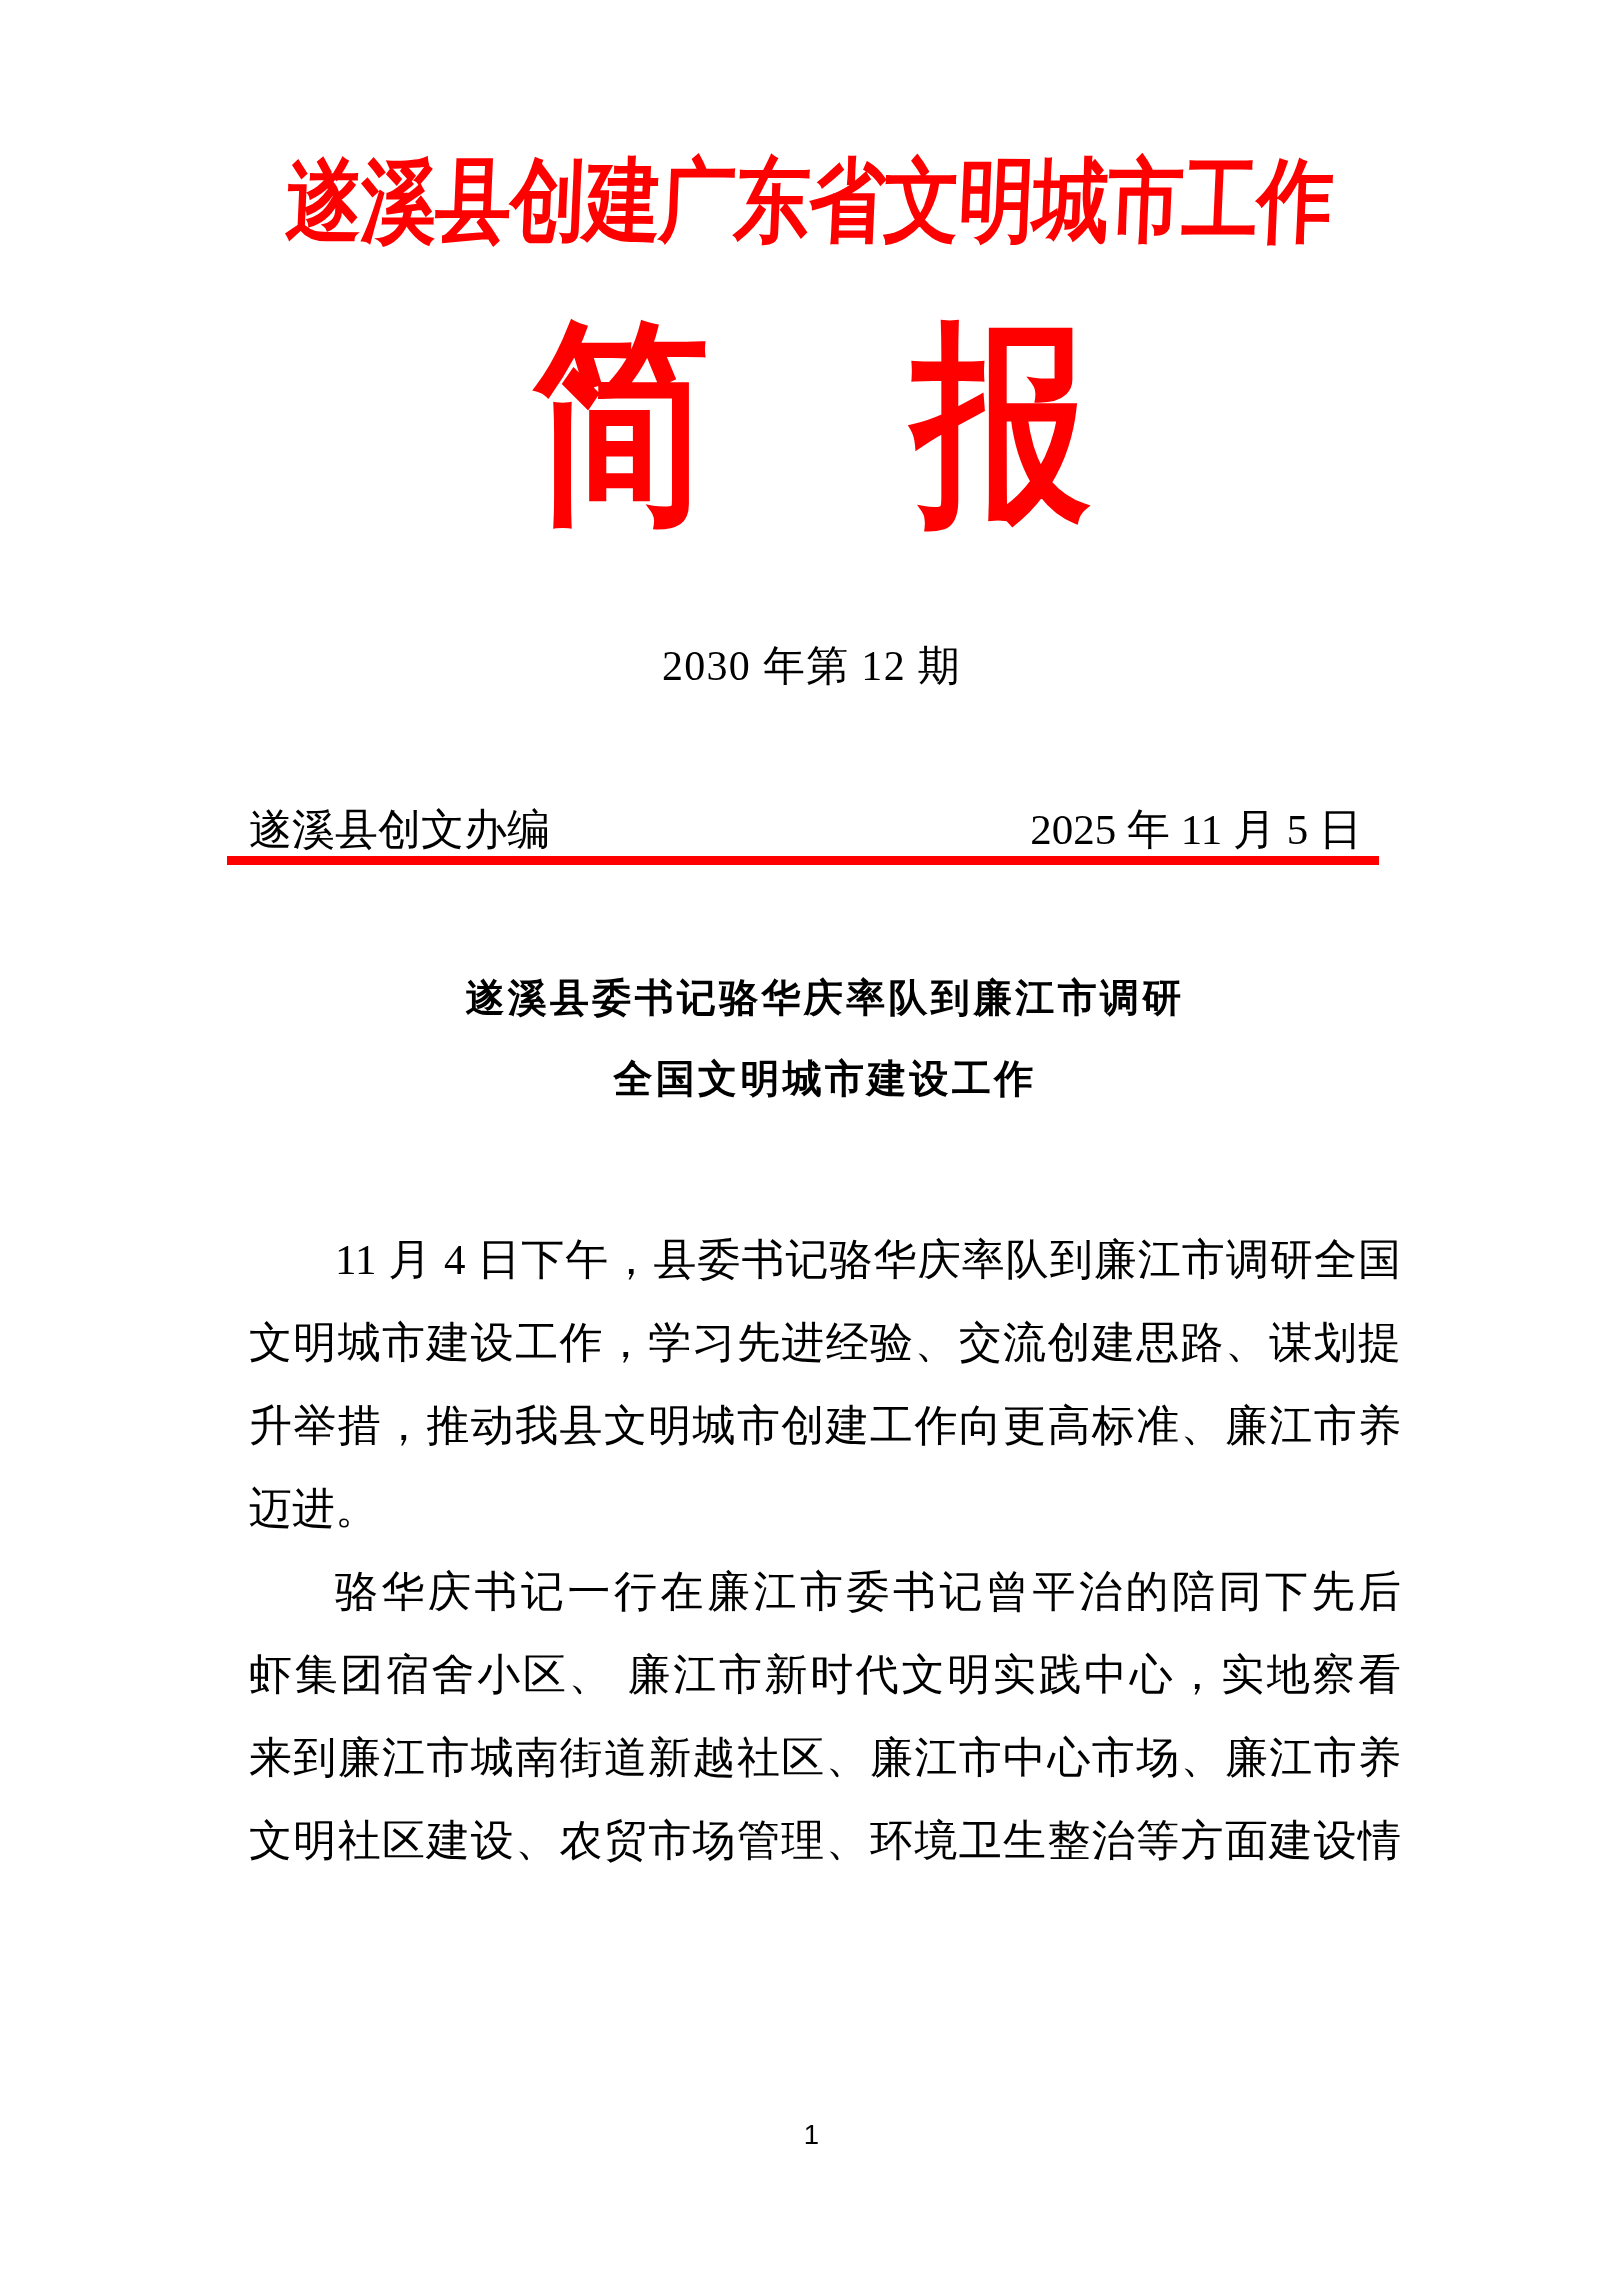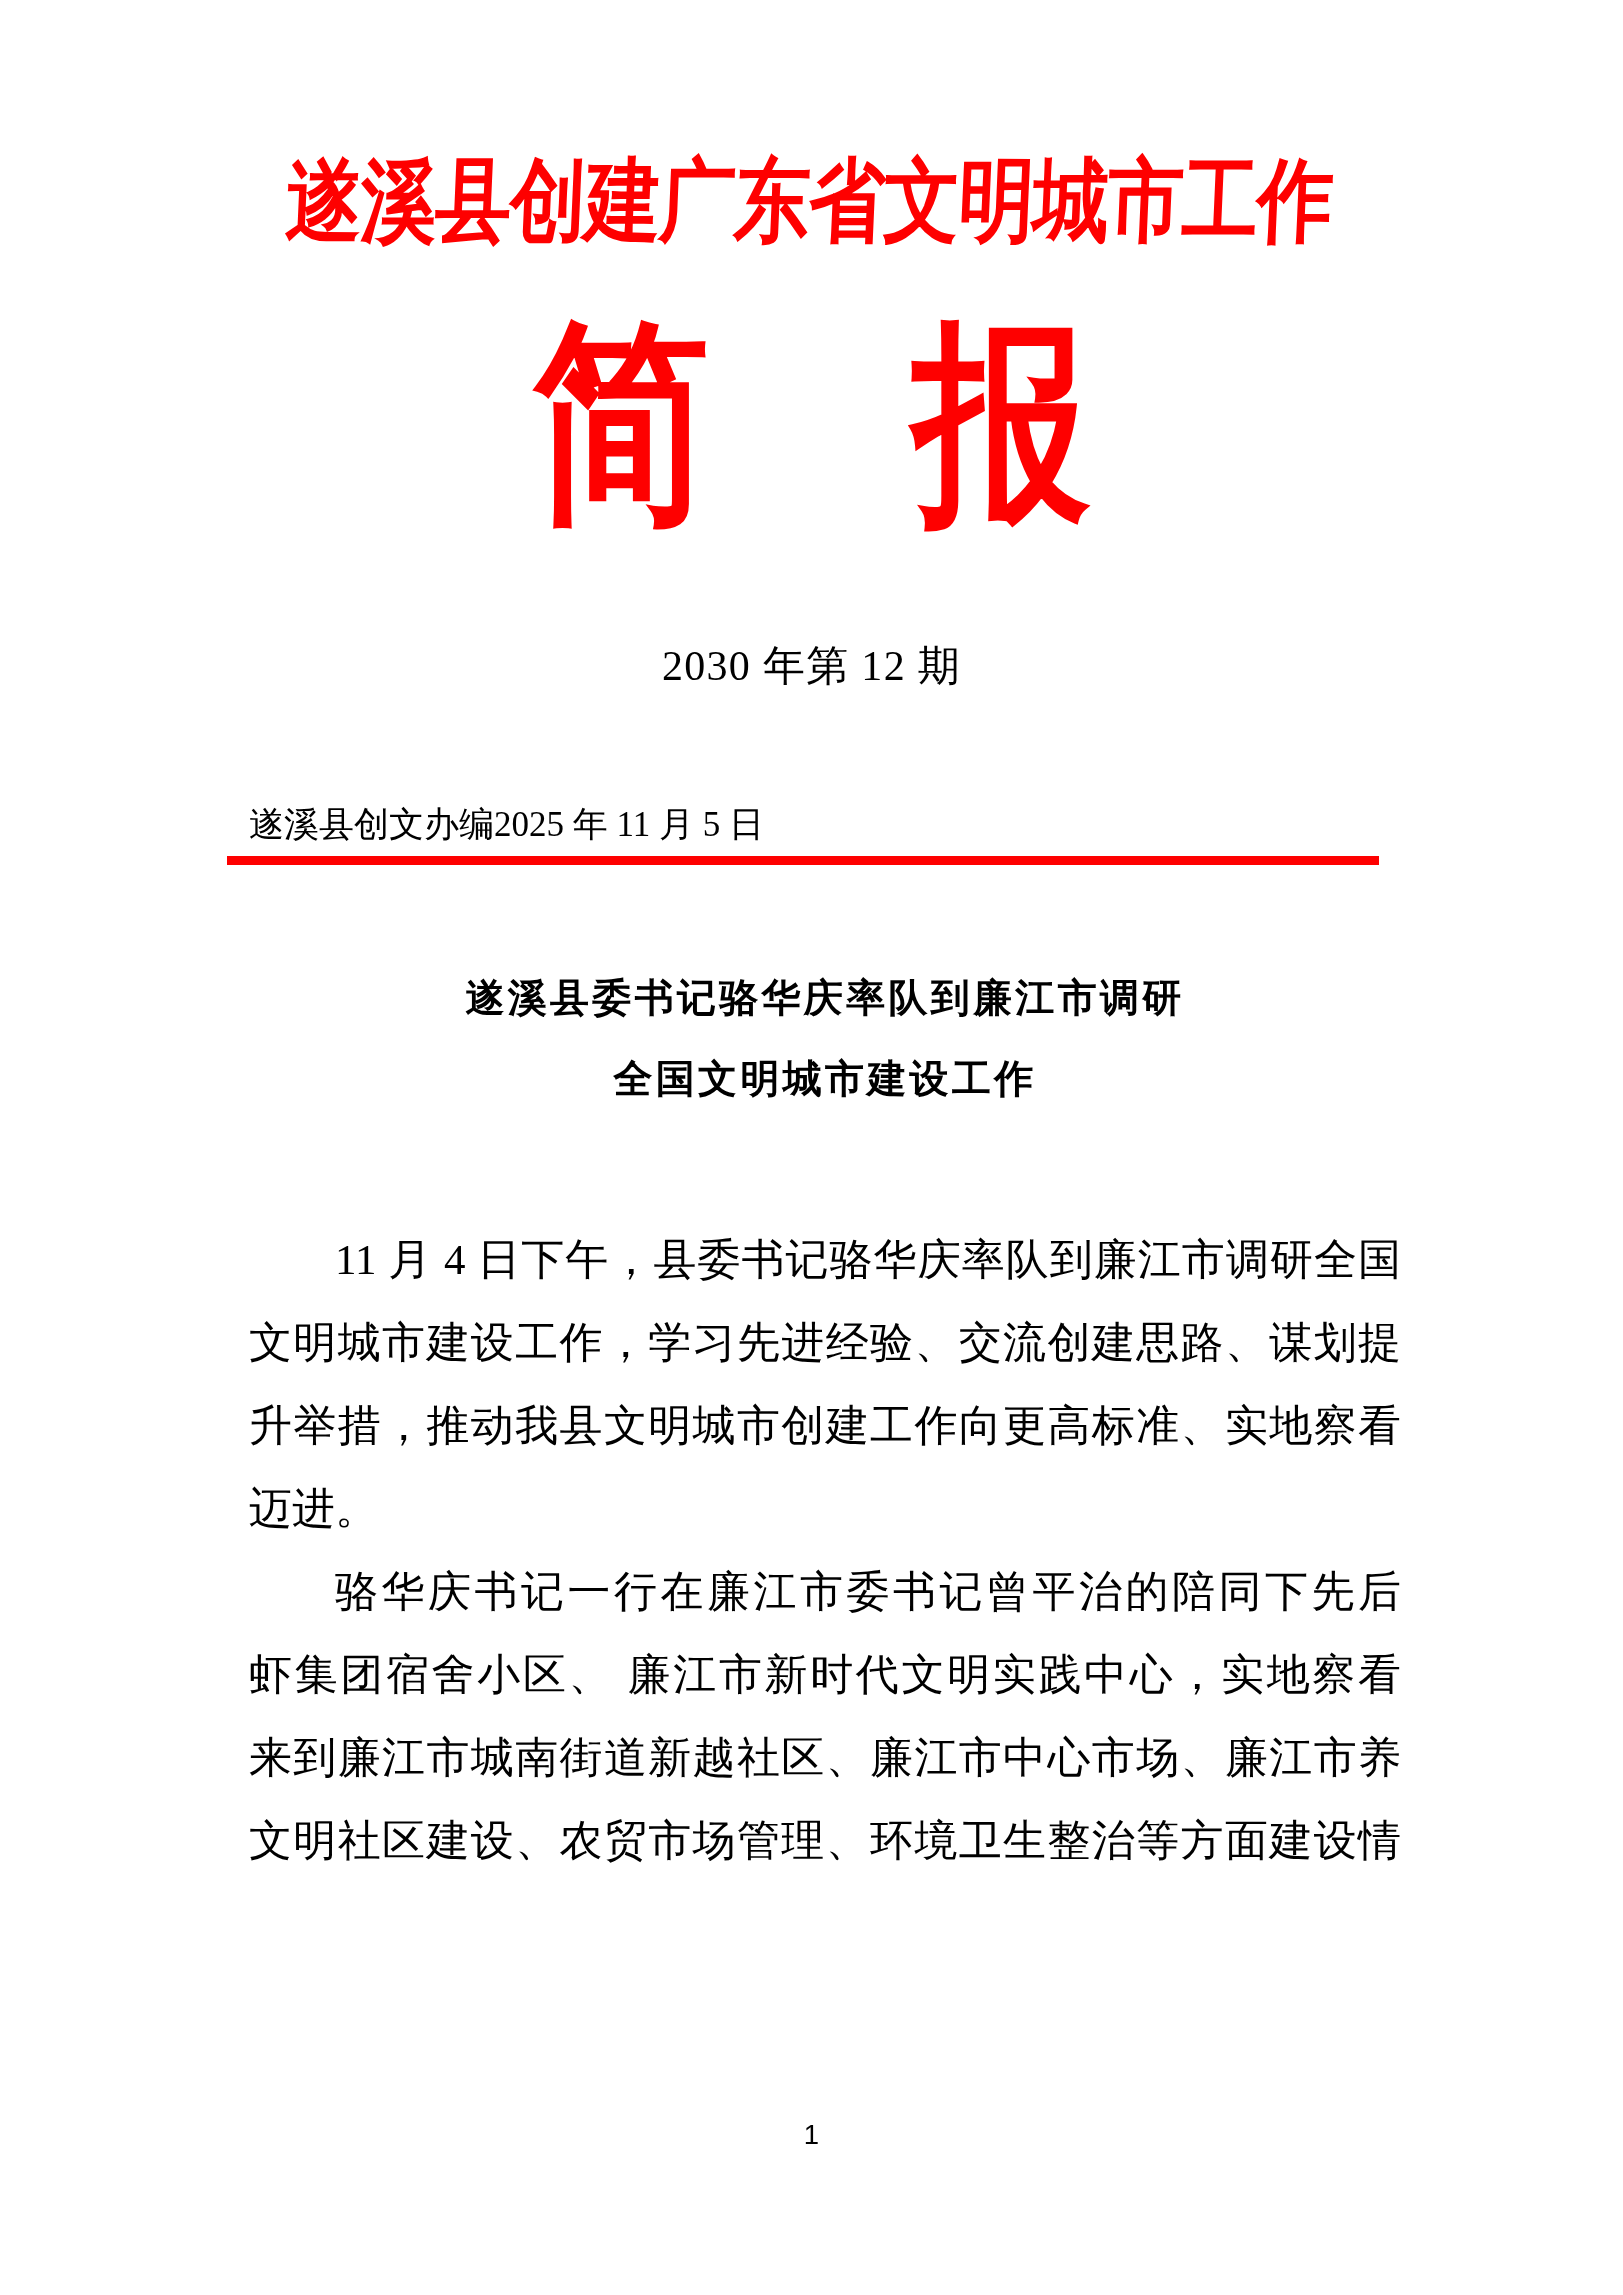--- a/index.html
+++ b/index.html
@@ -48,22 +48,23 @@
     top: 641px; left: 0; width: 100%;
     text-align: center;
     font-size: 42px;
     letter-spacing: 1.3px;
     line-height: 1.2;
   }
   .byline-row {
     position: absolute;
     top: 804px; left: 249px; width: 1152px;
     display: flex;
+    justify-content: space-between;
     align-items: baseline;
-    font-size: 35px;
+    font-size: 43px;
     line-height: 1.2;
   }
   .byline-date { padding-right: 39px; }
   .red-rule {
     position: absolute;
     top: 856px; left: 227px;
     width: 1152px; height: 8.5px;
     background: var(--accent, #fe0000);
   }
   .article-title {
@@ -120,21 +121,21 @@
 
   <div class="article-title">
     <div>遂溪县委书记骆华庆率队到廉江市调研</div>
     <div>全国文明城市建设工作</div>
   </div>
 
   <div class="article-body">
 
     <div class="body-line fill indent">11 月 4 日下午，县委书记骆华庆率队到廉江市调研全国</div>
     <div class="body-line fill">文明城市建设工作，学习先进经验、交流创建思路、谋划提</div>
-    <div class="body-line fill">升举措，推动我县文明城市创建工作向更高标准、实地察看</div>
+    <div class="body-line fill">升举措，推动我县文明城市创建工作向更高标准、廉江市养</div>
     <div class="body-line last">迈进。</div>
 
     <div class="body-line fill indent">骆华庆书记一行在廉江市委书记曾平治的陪同下先后</div>
     <div class="body-line fill">虾集团宿舍小区、 廉江市新时代文明实践中心，实地察看</div>
     <div class="body-line fill">来到廉江市城南街道新越社区、廉江市中心市场、廉江市养</div>
     <div class="body-line fill">文明社区建设、农贸市场管理、环境卫生整治等方面建设情</div>
   </div>
 
   <div class="page-number">1</div>
 

